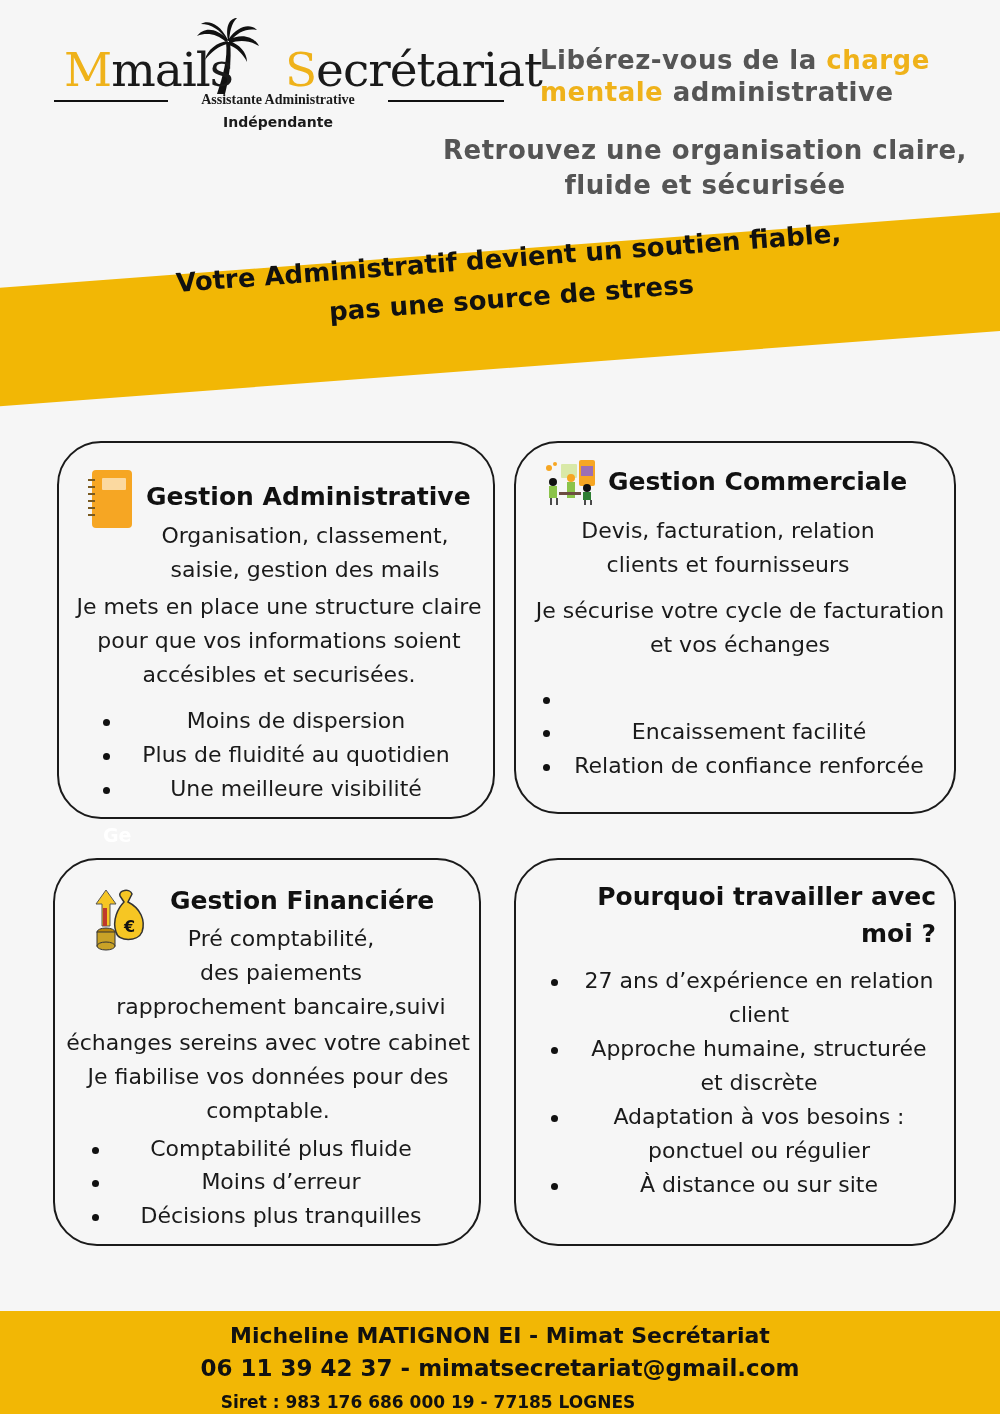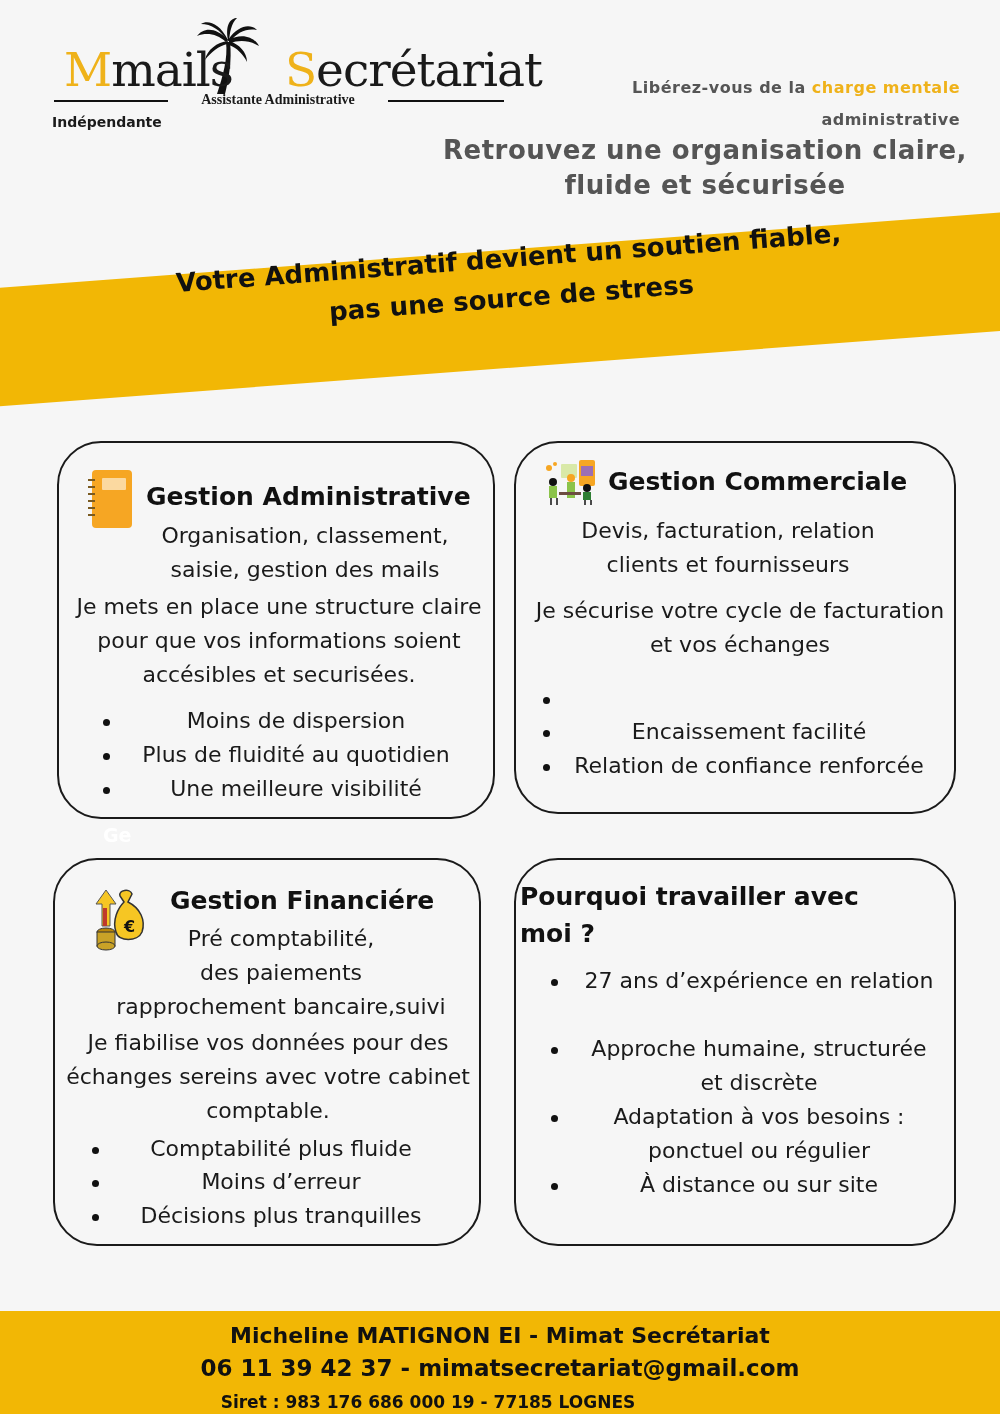--- a/index.html
+++ b/index.html
@@ -8,24 +8,24 @@
   
   .logo { position:absolute; left:52px; top:18px; width:452px; height:120px; }
   .logo-title { position:absolute; left:12px; top:24px; font-family:"DejaVu Serif", serif; font-size:47px; letter-spacing:-1px; color:#1a1a1a; white-space:nowrap; }
   .logo-title .y { color:#efb21a; }
   .logo-title .gap { display:inline-block; width:52px; }
   .palm { position:absolute; left:143px; top:0px; width:66px; height:78px; }
   .logo-line { position:absolute; top:82px; height:2px; background:#111; }
   .logo-line.l { left:2px; width:114px; }
   .logo-line.r { left:336px; width:116px; }
   .logo-sub1 { position:absolute; left:0; width:452px; top:74px; text-align:center; font-size:14px; font-weight:bold; color:#1a1a1a;font-family:Liberation Serif, serif; }
-  .logo-sub2 { position:absolute; left:0; width:452px; top:96px; font-size:14px; font-weight:bold; color:#1a1a1a; }
-
-  
-  .tag1 { position:absolute; left:540px; top:44px; width:420px; text-align:right; font-size:16px; font-weight:bold; color:#555; line-height:32px; letter-spacing:0.5px;margin-top:28px; }
+  .logo-sub2 { position:absolute; left:0; width:452px; top:96px; text-align:center; font-size:14px; font-weight:bold; color:#1a1a1a; }
+
+  
+  .tag1 { position:absolute; left:540px; top:44px; width:420px; text-align:left; font-size:26px; font-weight:bold; color:#555; line-height:32px; letter-spacing:0.5px; }
   .tag1 .y { color:#efb21a; }
   .tag2 { position:absolute; left:420px; top:133px; width:570px; text-align:center; font-size:26px; font-weight:bold; color:#555; line-height:35px; letter-spacing:0.5px; }
 
   
   .banner { position:absolute; left:-30px; top:250px; width:1070px; height:118px; background:#f2b705; border-radius:12px; transform:rotate(-4.3deg); transform-origin:center; }
   .banner-text { position:absolute; left:80px; top:238px; width:860px; text-align:center; font-size:26px; font-weight:bold; color:#111; line-height:40px; transform:rotate(-4.3deg); }
 
   
   .card { position:absolute; border:2.5px solid #1a1a1a; border-radius:44px; background:#f6f6f6; box-sizing:border-box; }
   .card-admin { left:57px; top:441px; width:438px; height:378px; }
@@ -170,46 +170,47 @@
   <rect x="3" y="46" width="18" height="14" fill="#c9a227" stroke="#333"></rect>
   <ellipse cx="12" cy="60" rx="9" ry="4" fill="#c9a227" stroke="#333"></ellipse>
 </svg>
 <div class="card-title" style="left:170px;top:886px">Gestion Financiére</div>
 <div class="txt" style="left:100px;width:362px;top:922px">
   <div>Pré comptabilité,</div>
   <div>des paiements</div>
   <div>rapprochement bancaire,suivi</div>
 </div>
 <div class="txt" style="left:58px;width:420px;top:1026px">
+  <div>échanges sereins avec votre cabinet</div>
   <div>Je fiabilise vos données pour des</div>
-  <div>échanges sereins avec votre cabinet</div>
   <div>comptable.</div>
 </div>
 <div class="bul" style="left:92px;top:1132px;width:380px;height:34px">
     <span class="dot"></span>
     <span class="t" style="left:26px;width:326px">Comptabilité plus fluide</span>
   </div>
 <div class="bul" style="left:92px;top:1165px;width:380px;height:34px">
     <span class="dot"></span>
     <span class="t" style="left:26px;width:326px">Moins d’erreur</span>
   </div>
 <div class="bul" style="left:92px;top:1199px;width:380px;height:34px">
     <span class="dot"></span>
     <span class="t" style="left:26px;width:326px">Décisions plus tranquilles</span>
   </div>
 
 <div class="card card-why"></div>
-<div class="card-title" style="left:520px;width:416px;top:878px;text-align:left;line-height:37px;white-space:normal">
+<div class="card-title" style="left:520px;width:416px;top:878px;text-align:right;line-height:37px;white-space:normal">
   <div>Pourquoi travailler avec</div>
   <div>moi ?</div>
 </div>
 <div class="bul" style="left:551px;top:964px;width:395px;height:68px">
     <span class="dot"></span>
     <span class="t" style="left:20px;width:376px">
       <div>27 ans d’expérience en relation</div>
+      <div>client</div>
     </span>
   </div>
 <div class="bul" style="left:551px;top:1032px;width:395px;height:68px">
     <span class="dot"></span>
     <span class="t" style="left:20px;width:376px">
       <div>Approche humaine, structurée</div>
       <div>et discrète</div>
     </span>
   </div>
 <div class="bul" style="left:551px;top:1100px;width:395px;height:68px">

